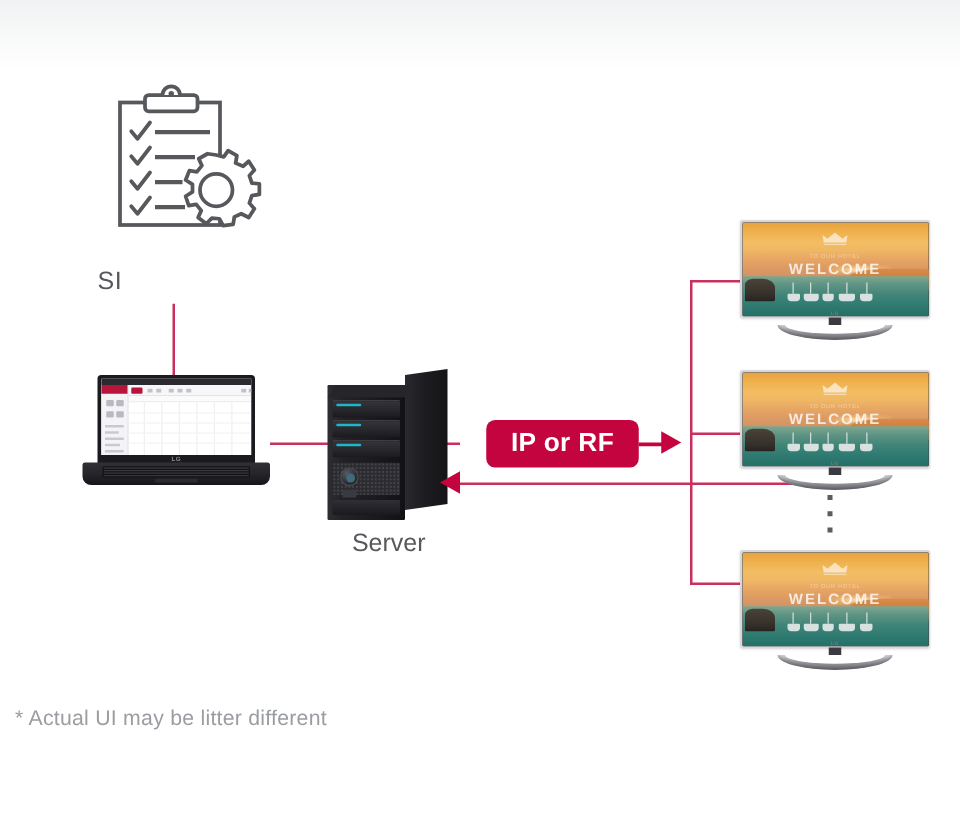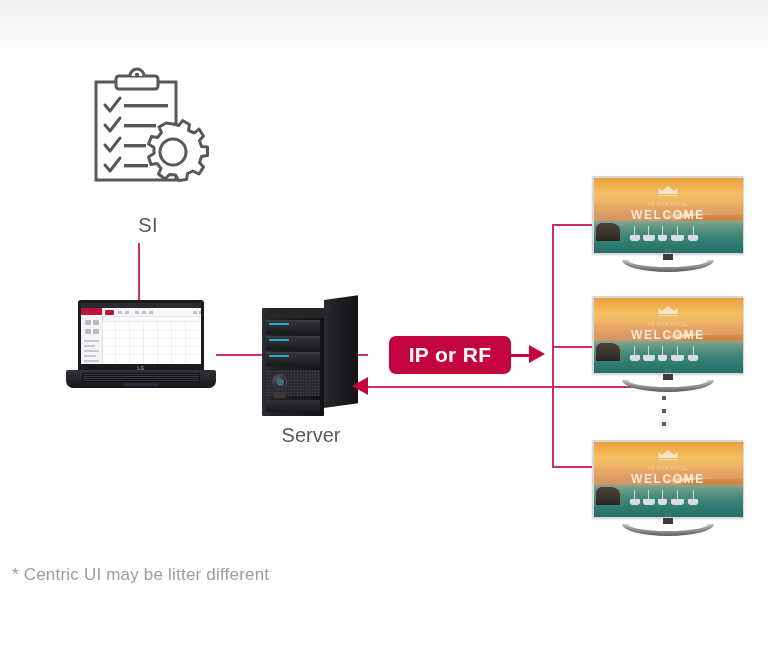--- a/index.html
+++ b/index.html
@@ -19,21 +19,21 @@
 
   
   .abs { position: absolute; }
   .line-h { position: absolute; background: #c9305d; height: 2px; }
   .line-v { position: absolute; background: #c9305d; width: 2px; }
 
   
   #si-icon { left: 78px; top: 66px; width: 140px; height: 148px; }
   #si-label {
     position: absolute; left: 78px; top: 214px; width: 140px;
-    text-align: center; font-size: 20px; color: #56585c; letter-spacing: .4px;
+    font-size: 20px; color: #56585c; letter-spacing: .4px;
   }
 
   
   #line-si-laptop { left: 138px; top: 243px; height: 64px; }
 
   
   #laptop { left: 66px; top: 300px; width: 150px; height: 88px; }
 
   
   .lt-lid {
@@ -497,15 +497,15 @@
     </div>
     <div class="tv-chin">
       <span>LG</span>
     </div>
     <div class="tv-neck"></div>
     <div class="tv-stand">
         <div class="tv-stand-inner"></div>
       </div>
   </div>
 
-  <div id="footer-note">* Centric UI may be litter different</div>
+  <div id="footer-note">* Actual UI may be litter different</div>
 
 </div>
 
 </body></html>

